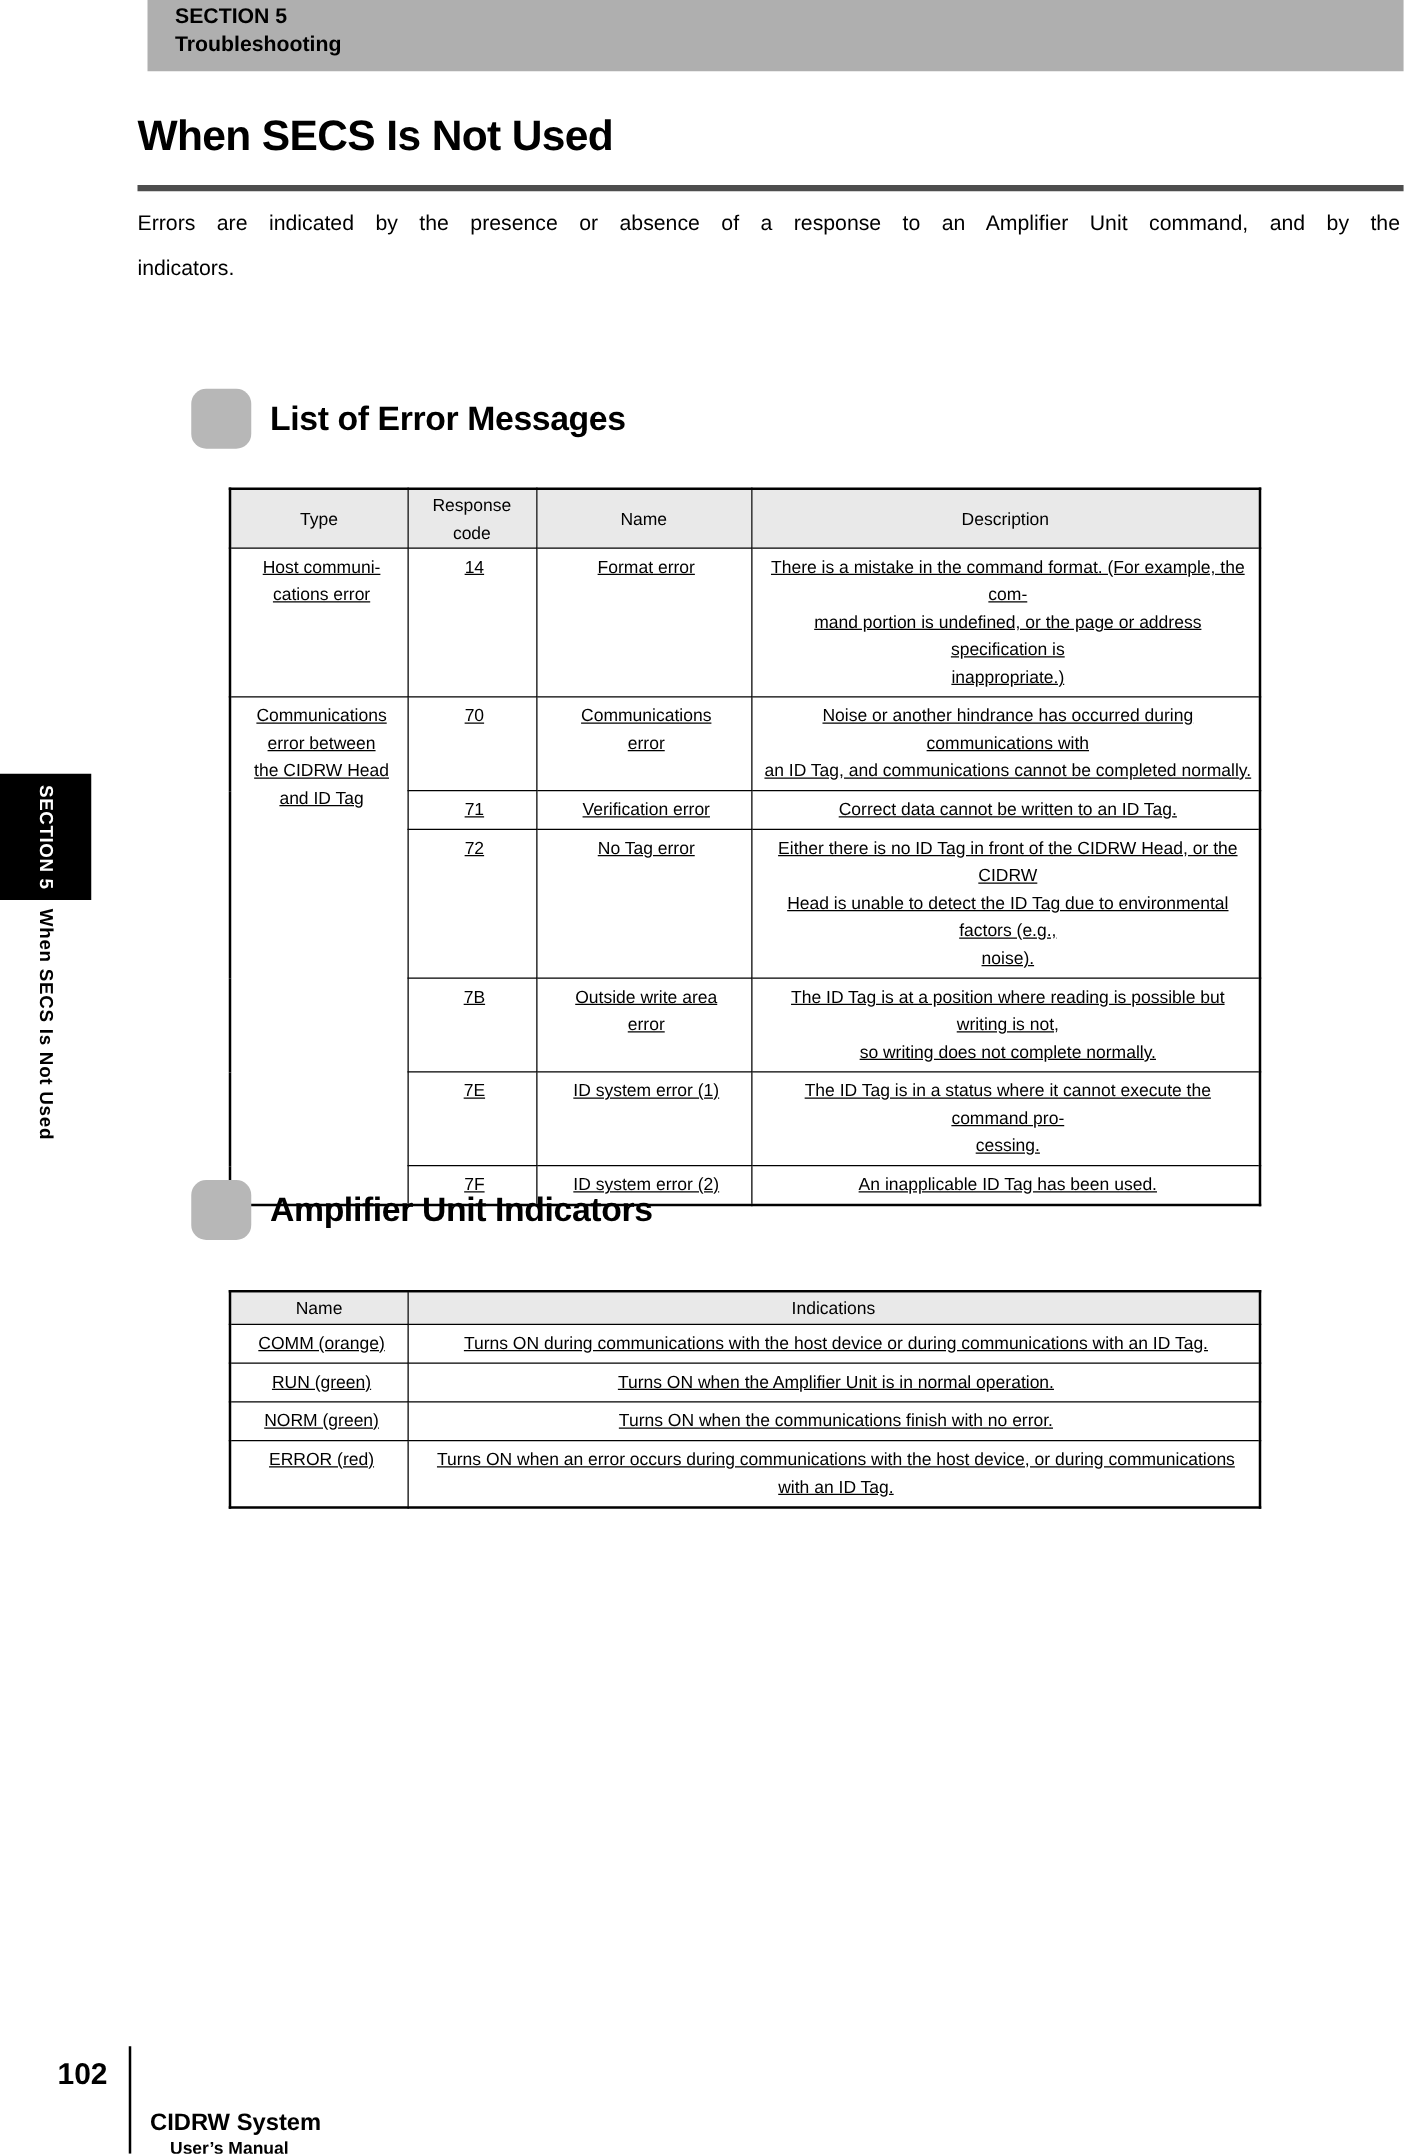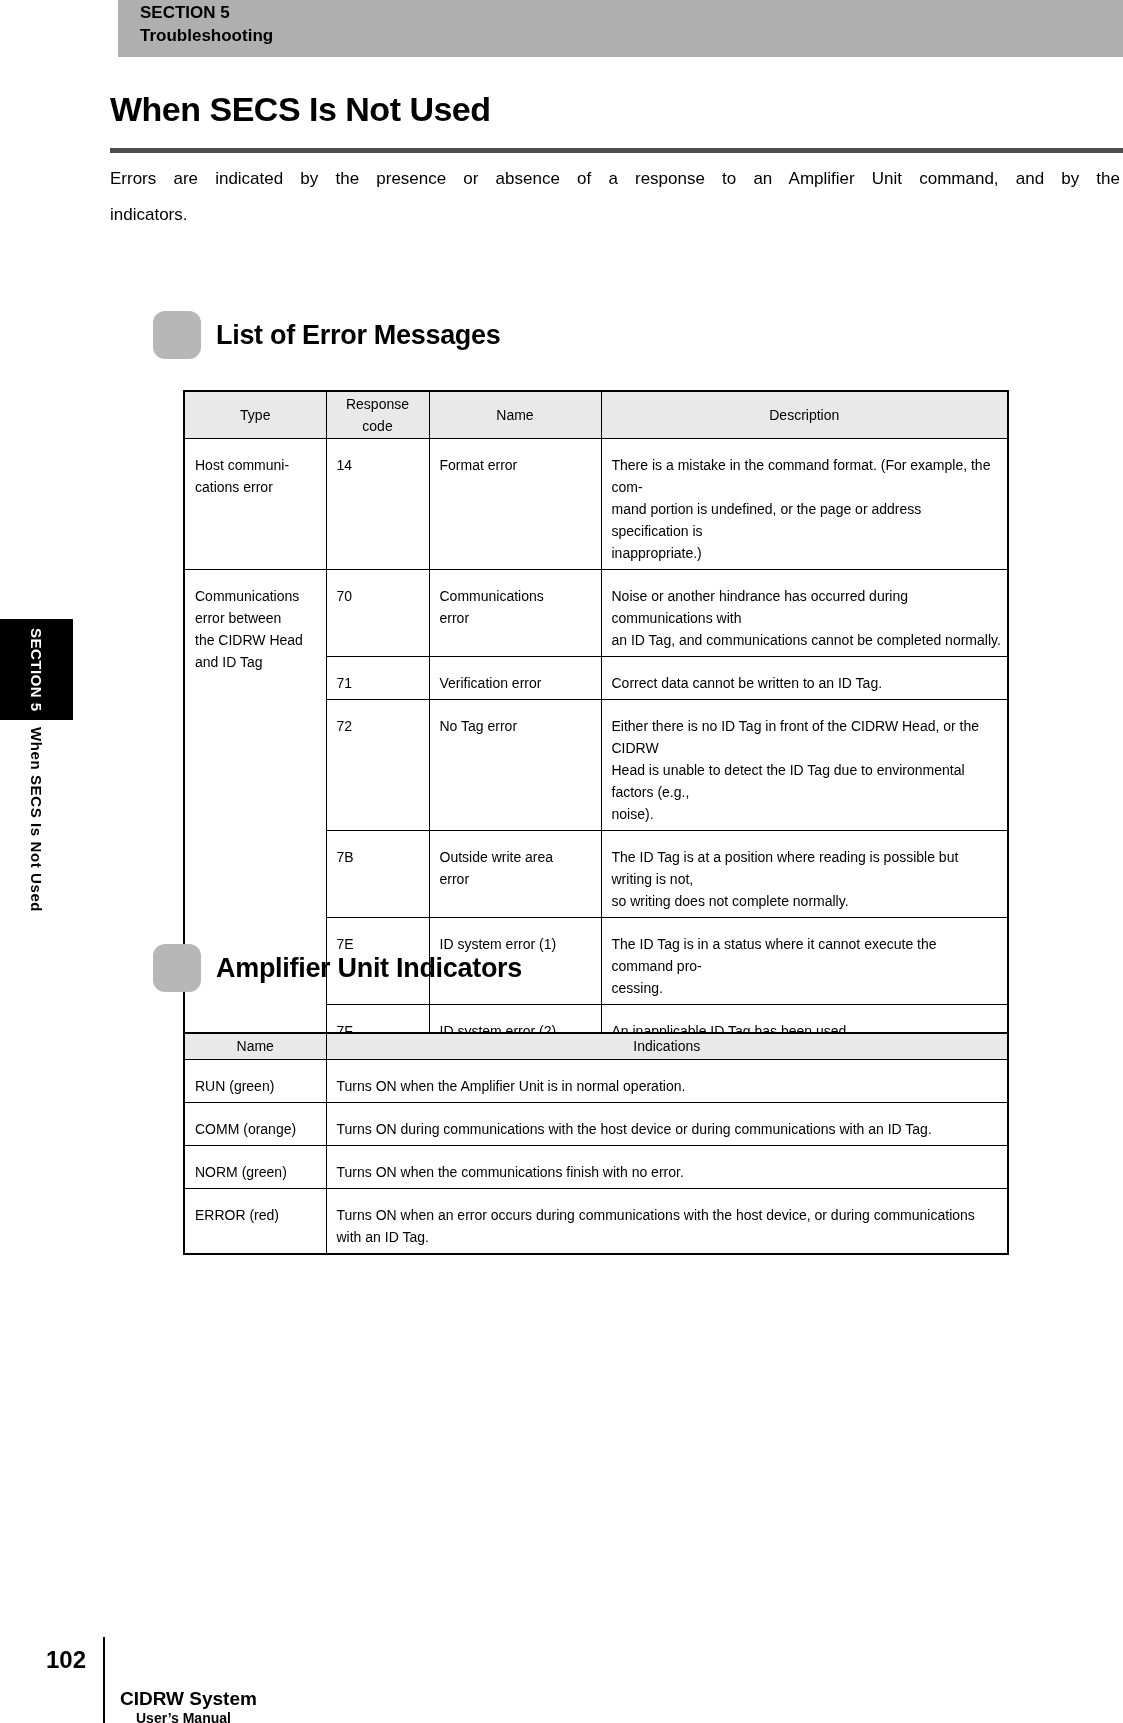--- a/index.html
+++ b/index.html
@@ -48,21 +48,21 @@
   #section-2{top:944px;}
   
   .data-table{
     position:absolute;left:183px;width:826px;border-collapse:collapse;
     table-layout:fixed;font-size:14px;line-height:22px;border:2px solid #000;
   }
   .data-table td,.data-table th{
     border:1px solid #000;box-sizing:border-box;
     white-space:pre-line;overflow:hidden;
   }
-  .data-table td{padding:15px 6px 5px 10px;vertical-align:top;text-align:left;}
+  .data-table td{padding:3px 6px 5px 10px;vertical-align:top;text-align:center;text-decoration:underline;}
   .data-table th{
     background:#e9e9e9;font-weight:normal;text-align:center;vertical-align:middle;
     padding:1px 4px;
   }
   #error-table{top:390px;}
   #error-table .h-row th{height:46px;}
   #indicator-table{top:1032px;}
   #indicator-table .h-row th{height:26px;}
   
   .footer-page{position:absolute;left:46px;top:1646px;font-size:24px;font-weight:bold;}
@@ -180,26 +180,26 @@
     <col>
   </colgroup>
   <thead>
     <tr class="h-row">
       <th>Name</th>
       <th>Indications</th>
     </tr>
   </thead>
   <tbody>
     <tr>
+      <td>COMM (orange)</td>
+      <td>Turns ON during communications with the host device or during communications with an ID Tag.</td>
+    </tr>
+    <tr>
       <td>RUN (green)</td>
       <td>Turns ON when the Amplifier Unit is in normal operation.</td>
-    </tr>
-    <tr>
-      <td>COMM (orange)</td>
-      <td>Turns ON during communications with the host device or during communications with an ID Tag.</td>
     </tr>
     <tr>
       <td>NORM (green)</td>
       <td>Turns ON when the communications finish with no error.</td>
     </tr>
     <tr>
       <td>ERROR (red)</td>
       <td>Turns ON when an error occurs during communications with the host device, or during communications
 with an ID Tag.</td>
     </tr>

